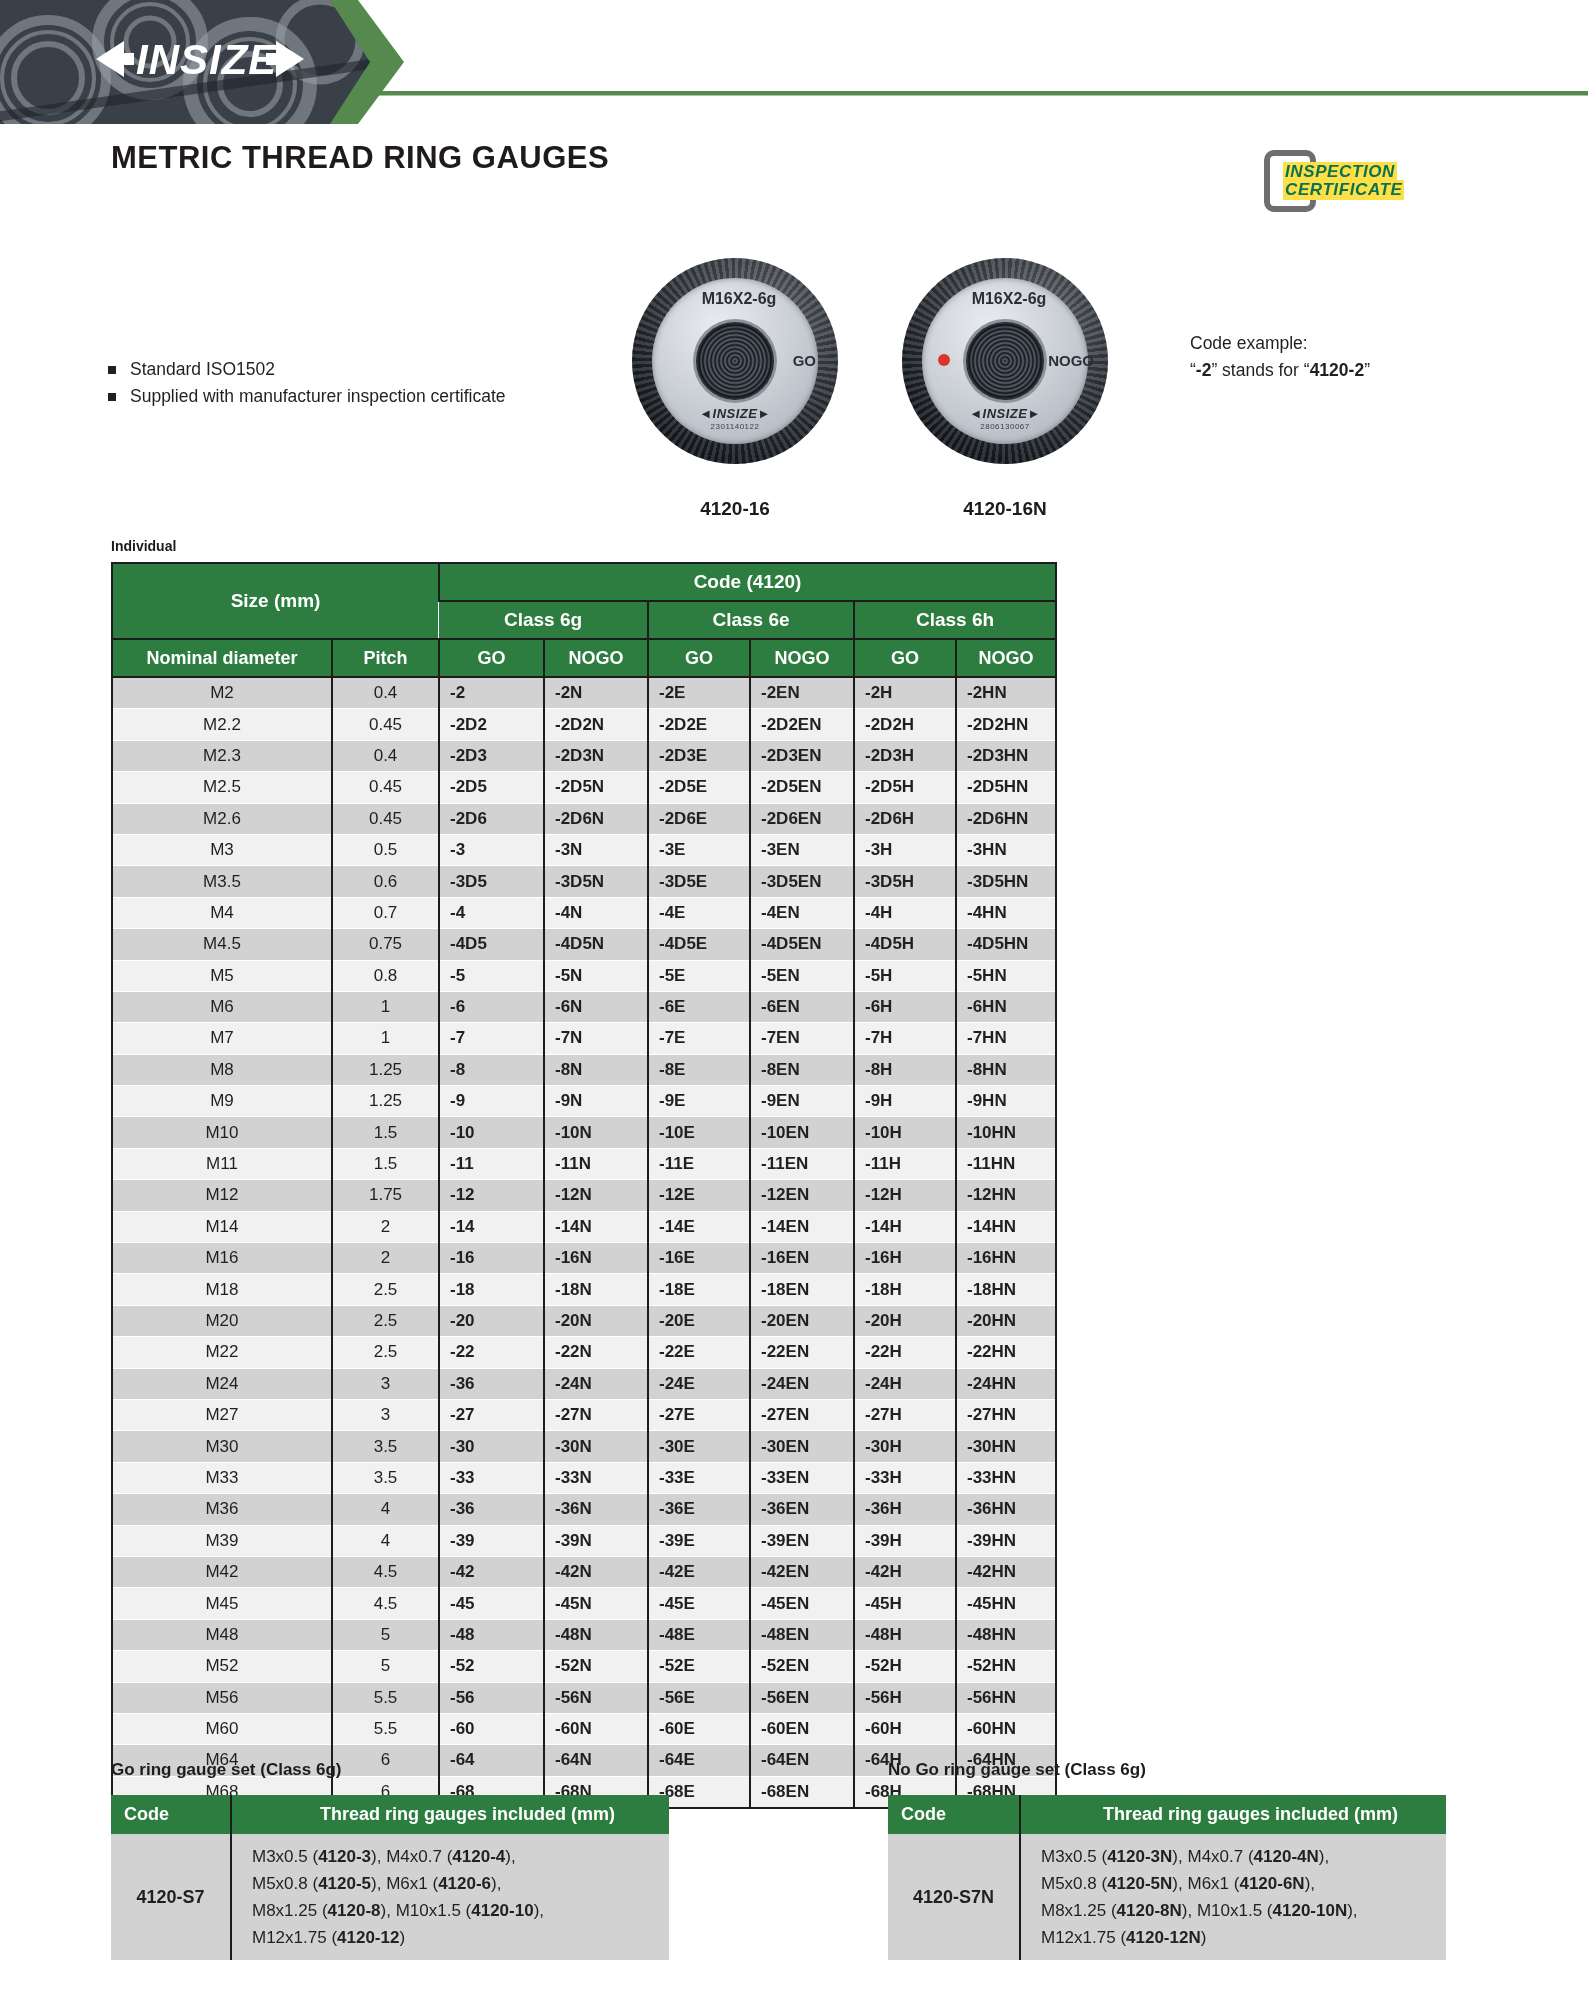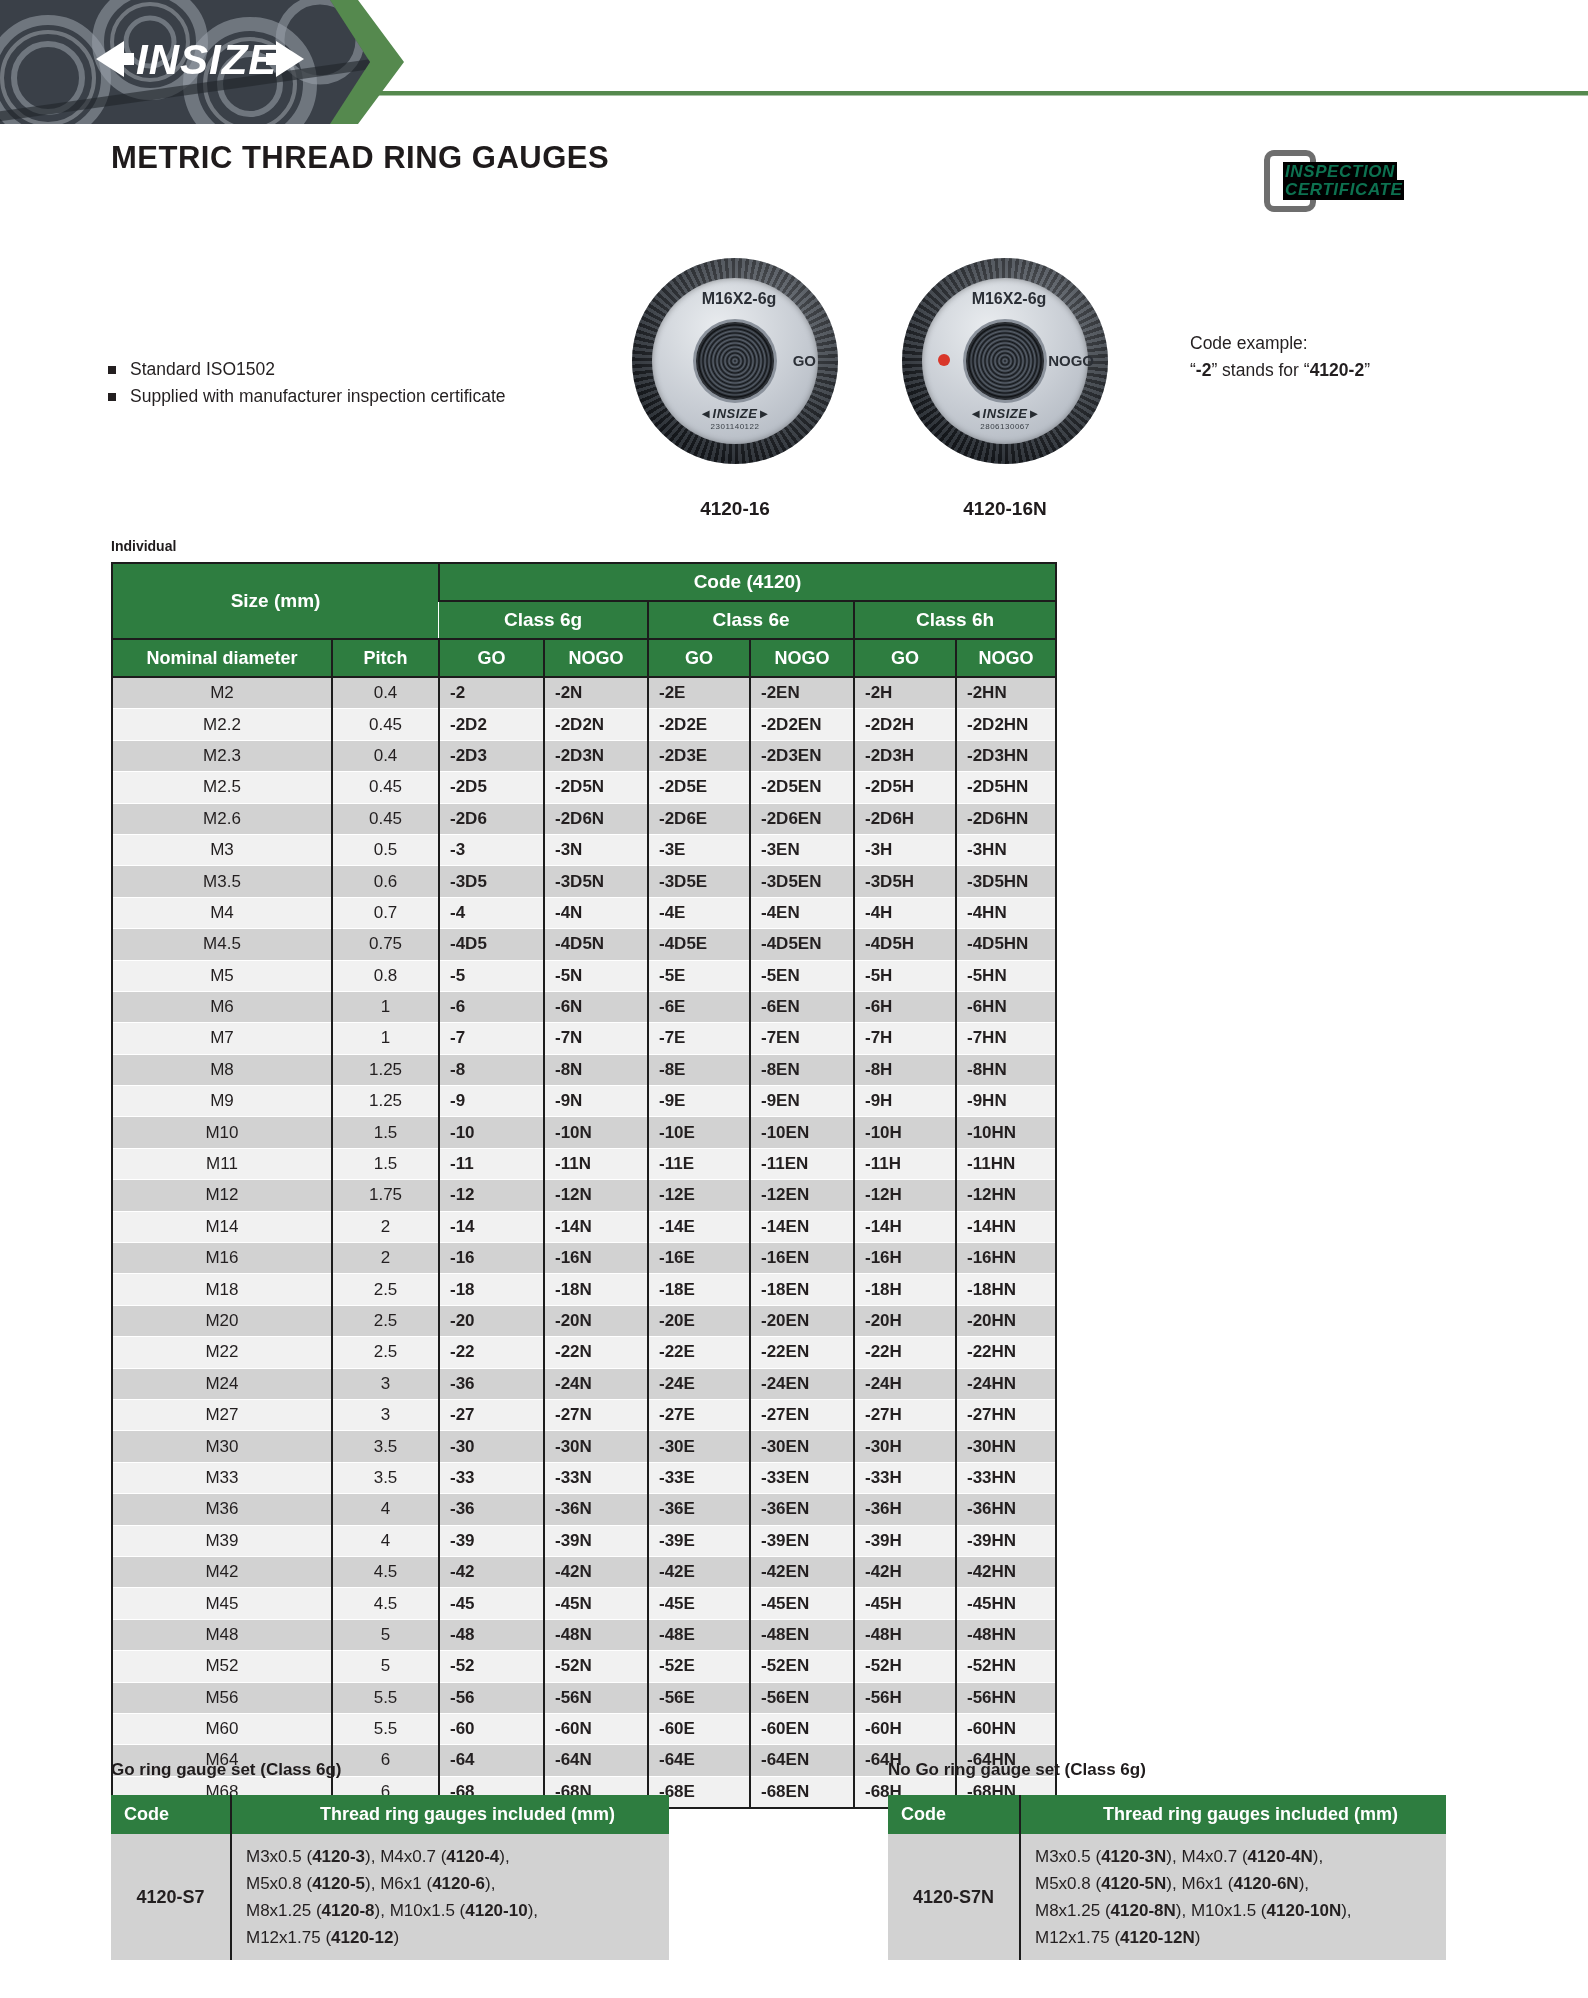--- a/index.html
+++ b/index.html
@@ -7,21 +7,21 @@
     position:relative;width:1588px;height:1998px;background:#ffffff;overflow:hidden;
     font-family:"Liberation Sans", sans-serif;color:#231f20;
   }
   
   .banner{position:absolute;left:0;top:0;width:1588px;height:132px;}
   
   .page-title{position:absolute;left:111px;top:140px;font-size:31px;font-weight:bold;letter-spacing:.5px;color:#1f1b1c;}
   
   .cert{position:absolute;left:1262px;top:146px;width:210px;height:70px;}
   .cert .sheet{position:absolute;left:2px;top:4px;width:40px;height:50px;border:6px solid #6e6e6e;border-radius:10px;}
-  .cert .line{position:absolute;left:21px;font-size:17px;font-weight:bold;font-style:italic;color:#0d7150;letter-spacing:.6px;background:#000000;padding:0 2px;white-space:nowrap;}
+  .cert .line{position:absolute;left:21px;font-size:17px;font-weight:bold;font-style:italic;color:#0d7150;letter-spacing:.6px;background:#fde047;padding:0 2px;white-space:nowrap;}
   .cert .l1{top:16px;}
   .cert .l2{top:34px;}
   
   .features{position:absolute;left:108px;top:356px;font-size:17.5px;line-height:27px;}
   .features .row{display:flex;align-items:center;}
   .features .sq{width:8px;height:8px;background:#231f20;margin-right:14px;flex:none;}
   
   .gauge{position:absolute;width:206px;height:206px;}
   .g1{left:632px;top:258px;} .g2{left:902px;top:258px;}
   .rim{position:absolute;inset:0;border-radius:50%;
@@ -63,21 +63,21 @@
   
   .set-title{position:absolute;font-size:17px;font-weight:bold;color:#1f1b1c;}
   .st1{left:111px;top:1760px;} .st2{left:888px;top:1760px;}
   .set-table{position:absolute;width:558px;border-collapse:collapse;table-layout:fixed;}
   .set1{left:111px;top:1795px;} .set2{left:888px;top:1795px;}
   .set-table th{background:#2e7d40;color:#fff;font-weight:bold;font-size:18px;height:37px;}
   .set-table th.code-h{text-align:left;padding-left:13px;}
   .set-table td{background:#d2d2d2;vertical-align:middle;}
   .set-table .divider{border-left:2px solid #1c1c1c;padding-left:35px;}
   .set-table td.code-c{text-align:center;font-size:18px;font-weight:bold;}
-  .set-table td.inc-c{font-size:17px;line-height:27px;padding:9px 6px 9px 14px;white-space:nowrap;}
+  .set-table td.inc-c{font-size:17px;line-height:27px;padding:9px 6px 9px 20px;white-space:nowrap;}
 </style>
 </head>
 <body>
 
 <div class="page">
 
   <svg class="banner" viewBox="0 0 1588 132" aria-hidden="true">
     <defs>
       <clipPath id="photoClip">
           <polygon points="0,0 330,0 370,62 330,124 0,124"></polygon>

